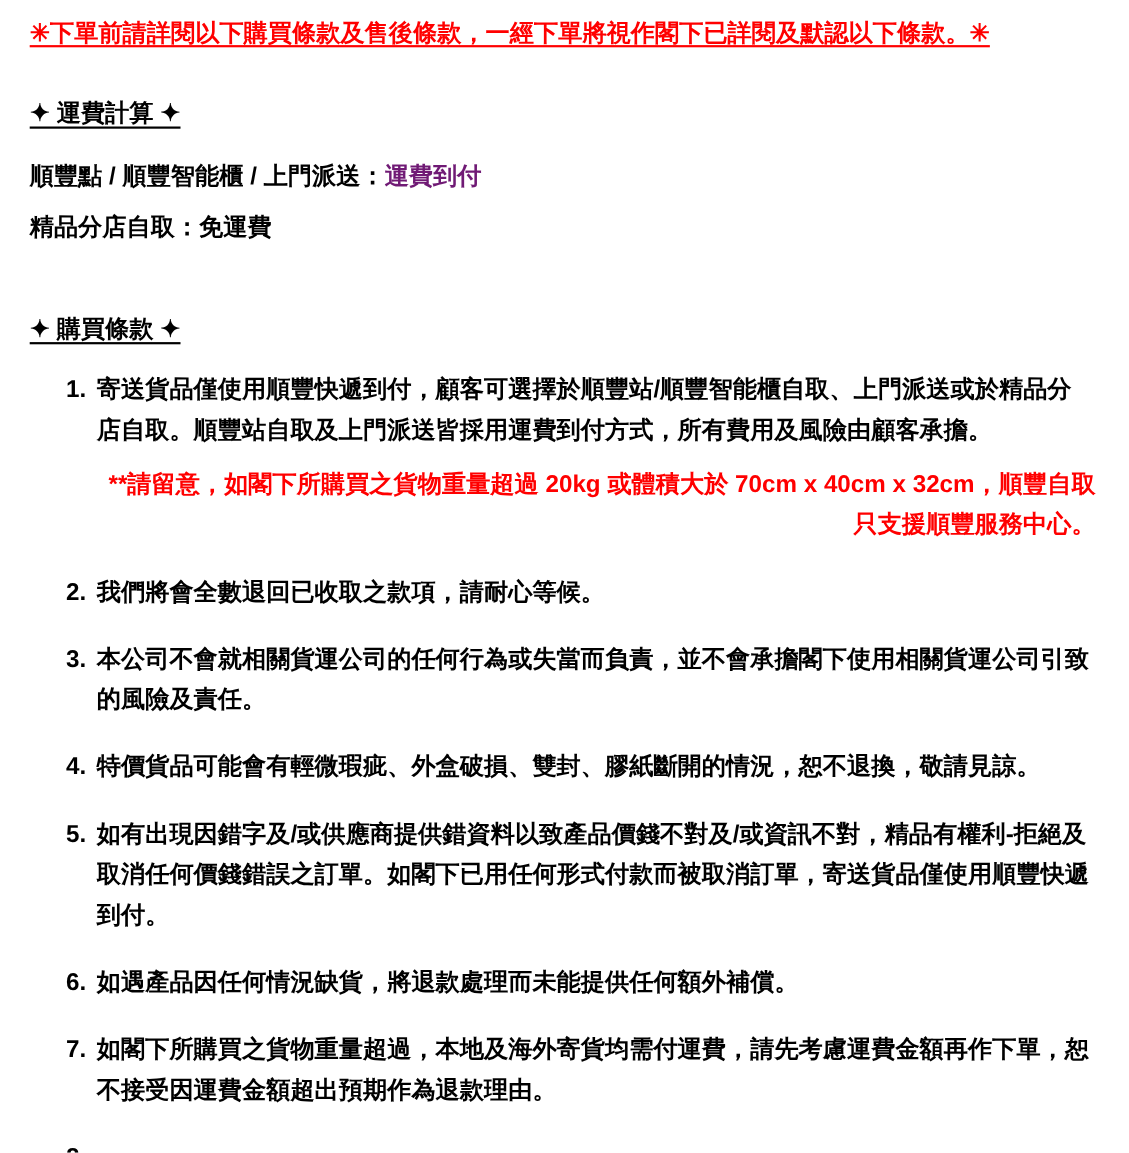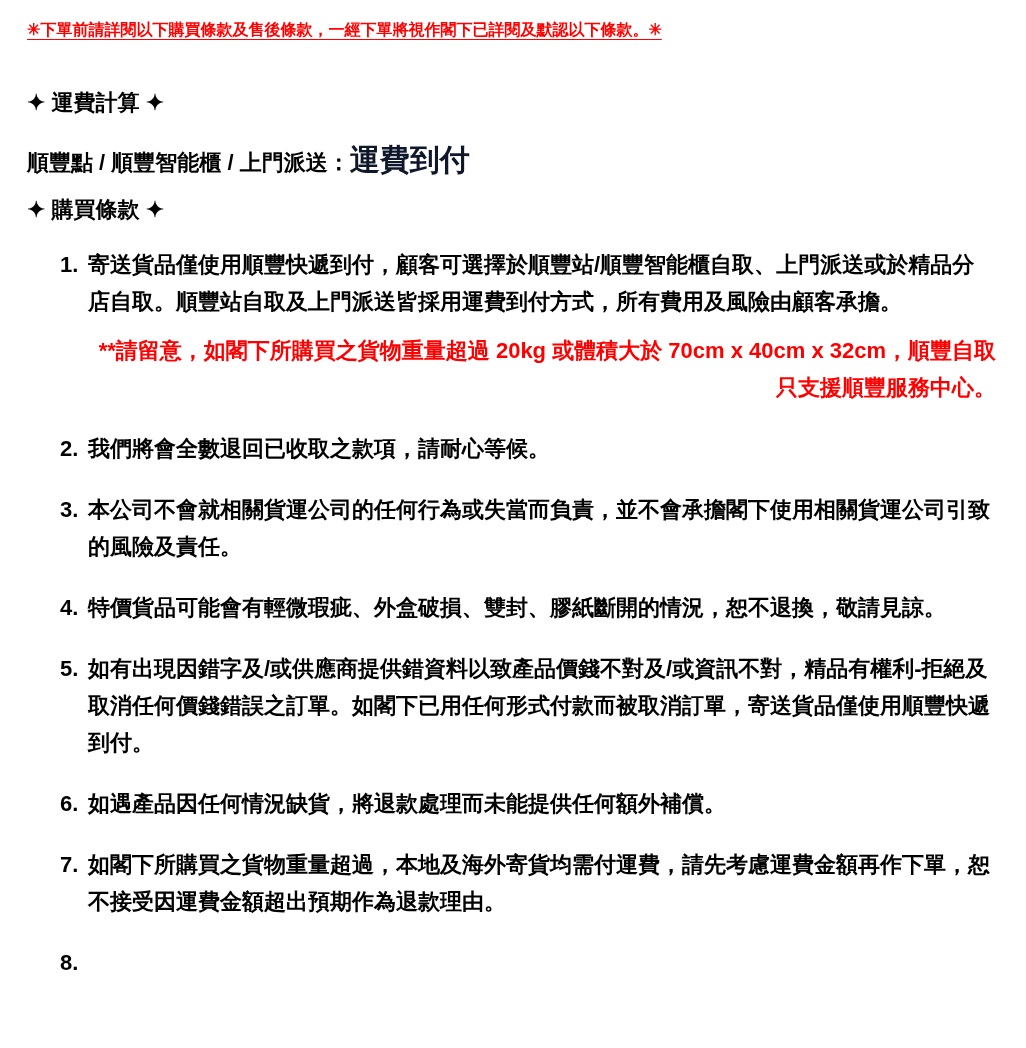--- a/index.html
+++ b/index.html
@@ -14,41 +14,42 @@
     padding: 15px 30px 0 27px;
     background: #ffffff;
     font-family: "Liberation Sans", sans-serif;
     font-weight: 700;
     color: #000000;
     font-size: 22px;
     overflow: hidden;
   }
   .alert {
     color: #ff0000;
-    font-size: 16px;
+    font-size: 22px;
     line-height: 30px;
     margin: 0 0 44px 0;
     text-decoration: underline;
     text-underline-offset: 4px;
   }
   .section-title {
     font-size: 22px;
     font-weight: 700;
     line-height: 28px;
     margin: 0 0 22px 0;
+    text-decoration: underline;
     text-underline-offset: 5px;
   }
   .ship-line1 {
     margin: 0 0 12px 0;
     line-height: 42px;
     font-size: 22px;
   }
   .pay-on-delivery {
-    color: #0f172a;
-    font-size: 30px;
+    color: #701a75;
+    font-size: 22px;
   }
   .ship-line2 {
     margin: 0 0 64px 0;
     line-height: 28px;
   }
   .terms-title {
   }
   ol.terms-list {
     list-style: none;
     counter-reset: n;
@@ -86,20 +87,21 @@
 <body>
 
 <div class="page">
 
   <p class="alert">✳下單前請詳閱以下購買條款及售後條款，一經下單將視作閣下已詳閱及默認以下條款。✳</p>
 
   <h2 class="section-title">✦ 運費計算 ✦</h2>
 
   <p class="ship-line1"><span>順豐點 / 順豐智能櫃 / 上門派送：</span><span class="pay-on-delivery">運費到付</span></p>
 
+  <p class="ship-line2">精品分店自取：免運費</p>
 
   <h2 class="section-title terms-title">✦ 購買條款 ✦</h2>
 
   <ol class="terms-list">
 
     <li>
       <p class="term-text"><span>寄送貨品僅使用順豐快遞到付，顧客可選擇於</span><span class="u">順豐站/順豐智能櫃自取</span><span>、</span><span class="u">上門派送</span><span>或於</span><span class="u">精品分店自取</span><span>。順豐站自取及上門派送皆採用運費到付方式，所有費用及風險由顧客承擔。</span></p>
       <p class="term-note">**請留意，如閣下所購買之貨物重量超過 20kg 或體積大於 70cm x 40cm x 32cm，順豐自取只支援順豐服務中心。</p>
     </li>
 

